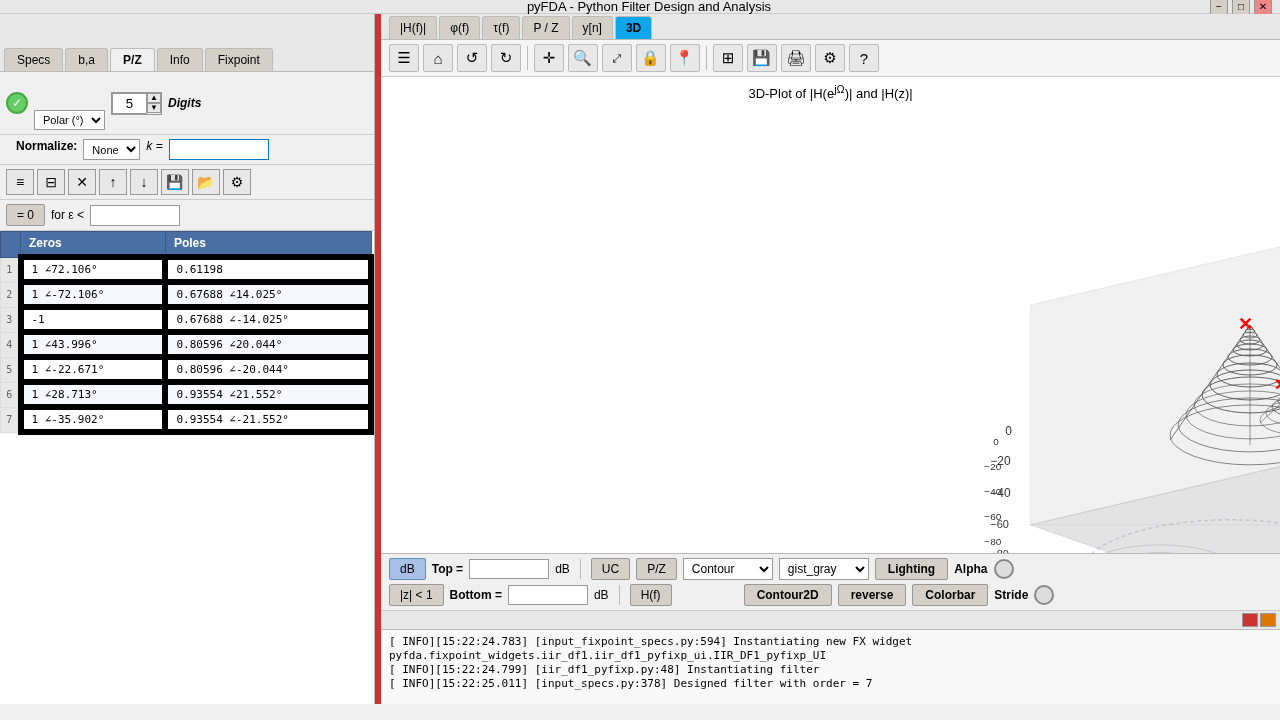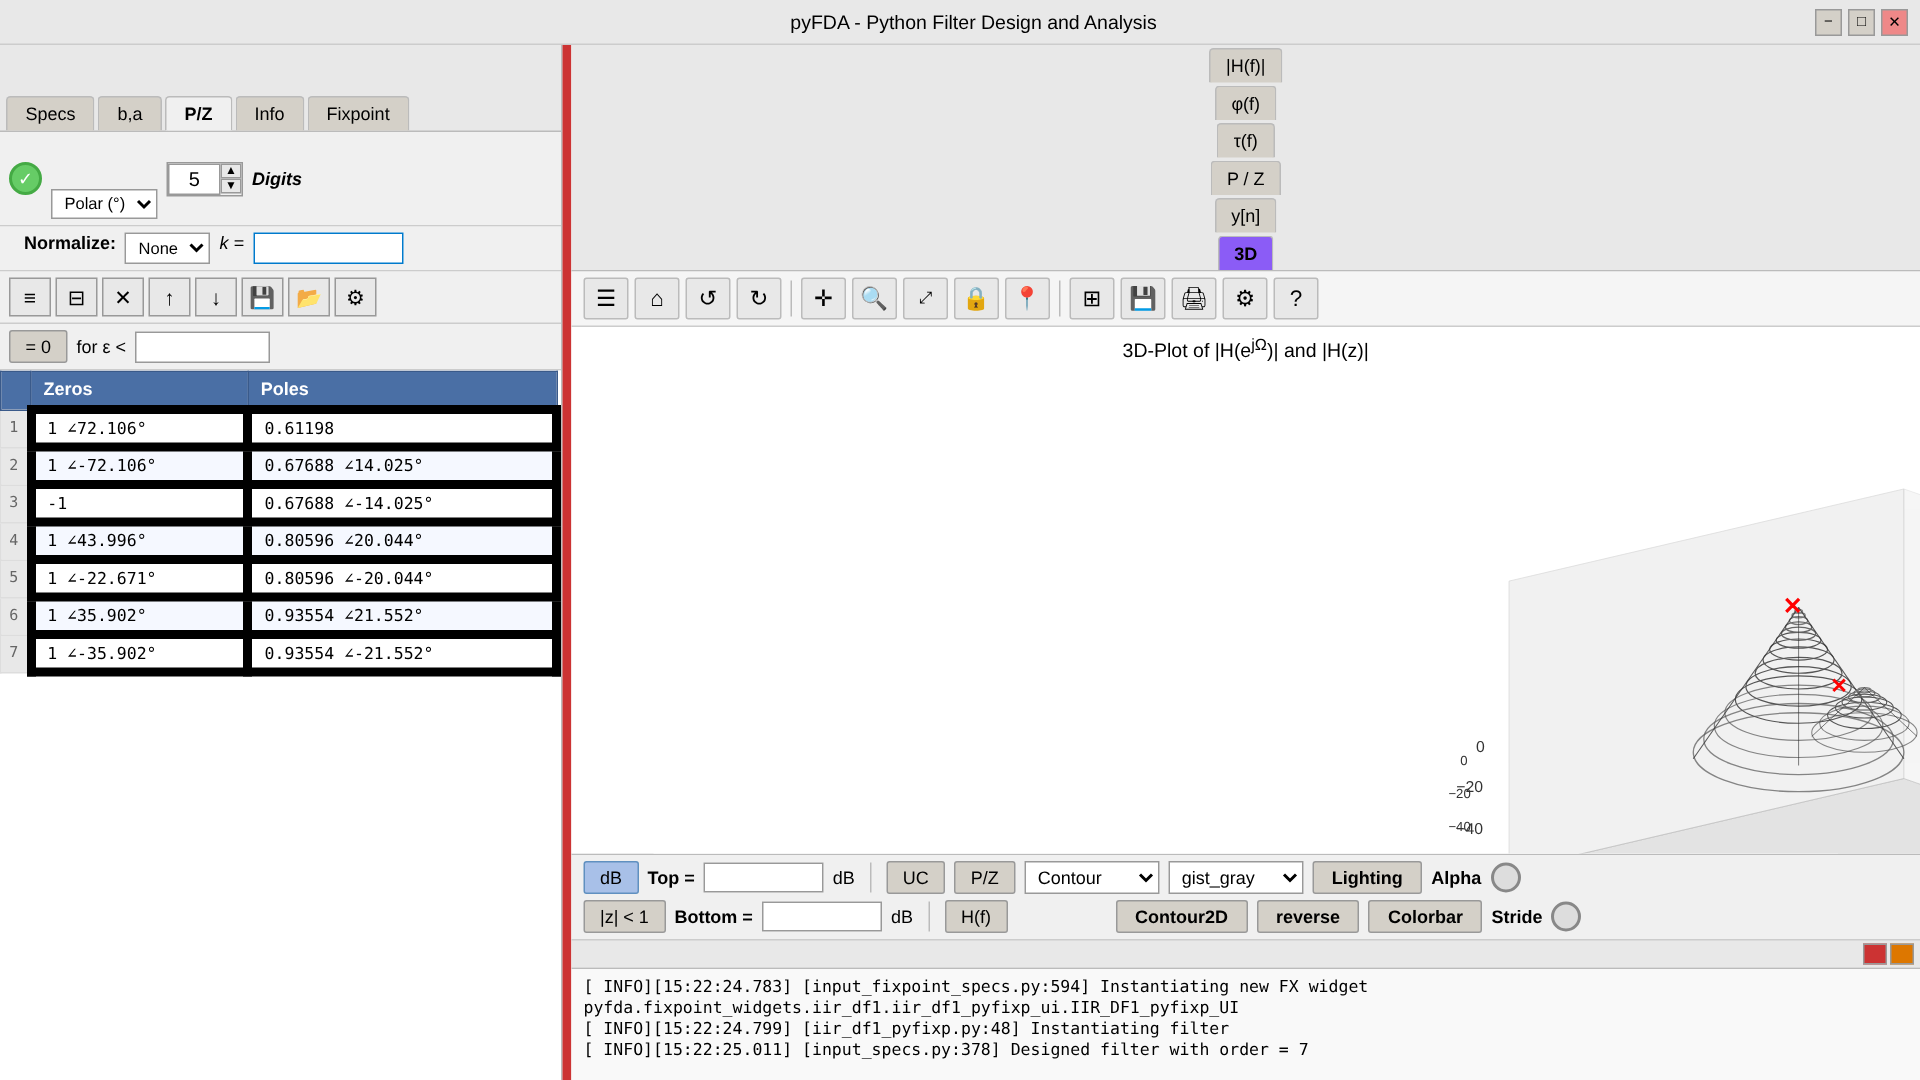--- a/index.html
+++ b/index.html
@@ -6,21 +6,21 @@
     body { font-family: 'Segoe UI', Arial, sans-serif; font-size: 12px; background: #f0f0f0; width: 1280px; height: 720px; overflow: hidden; }
     
     
     #titlebar {
       background: #e8e8e8;
       border-bottom: 1px solid #ccc;
       display: flex;
       align-items: center;
       justify-content: space-between;
       padding: 4px 8px;
-      height: 30px;
+      height: 14px;
     }
     #titlebar-title { flex: 1; text-align: center; font-size: 13px; font-weight: 500; }
     #titlebar-controls { display: flex; gap: 4px; }
     .win-btn { width: 18px; height: 18px; border: 1px solid #999; background: #d4d0c8; cursor: pointer; display: flex; align-items: center; justify-content: center; font-size: 10px; }
 
     
     #main-layout { display: flex; height: 690px; }
 
     
     #left-panel { width: 375px; border-right: 1px solid #bbb; display: flex; flex-direction: column; background: #f5f5f5; }
@@ -72,23 +72,23 @@
     tbody tr:nth-child(odd) { background: white; }
     .row-num { color: #666; font-size: 10px; padding: 3px 4px; border: 1px solid #ddd; background: #e8e8e8; text-align: center; }
 
     
     #resize-handle { width: 6px; background: #cc3333; cursor: ew-resize; }
 
     
     #right-panel { flex: 1; display: flex; flex-direction: column; background: white; }
 
     
-    #plot-tabs { display: flex; align-items: center; border-bottom: 1px solid #bbb; background: #e8e8e8; padding: 2px 8px 0; gap: 2px; flex-direction: column; }
+    #plot-tabs { display: flex; align-items: center; border-bottom: 1px solid #bbb; background: #e8e8e8; padding: 2px 8px 0; gap: 2px; }
     .plot-tab { padding: 4px 10px; border: 1px solid #bbb; border-bottom: none; background: #d4d0c8; cursor: pointer; font-size: 12px; border-radius: 3px 3px 0 0; }
-    .plot-tab.active { background: #8b5cf6; font-weight: bold; }
+    .plot-tab.active { background: #0ea5e9; font-weight: bold; }
 
     
     #plot-toolbar { display: flex; align-items: center; gap: 4px; padding: 4px 8px; border-bottom: 1px solid #ccc; background: #f5f5f5; }
     .plot-btn { width: 30px; height: 28px; border: 1px solid #bbb; background: #e8e8e8; cursor: pointer; display: flex; align-items: center; justify-content: center; font-size: 15px; border-radius: 2px; }
     .plot-separator { width: 1px; height: 24px; background: #bbb; margin: 0 2px; }
 
     
     #plot-area { flex: 1; position: relative; overflow: hidden; background: white; }
     #plot-svg { width: 100%; height: 100%; }
 
@@ -220,21 +220,21 @@
       <td>1 ∠43.996°</td>
       <td>0.80596 ∠20.044°</td>
     </tr>
             <tr>
       <td class="row-num">5</td>
       <td>1 ∠-22.671°</td>
       <td>0.80596 ∠-20.044°</td>
     </tr>
             <tr>
       <td class="row-num">6</td>
-      <td>1 ∠35.902°</td>
+      <td>1 ∠28.713°</td>
       <td>0.93554 ∠21.552°</td>
     </tr>
             <tr>
       <td class="row-num">7</td>
       <td>1 ∠-35.902°</td>
       <td>0.93554 ∠-21.552°</td>
     </tr>
           </tbody>
       </table>
     </div>

